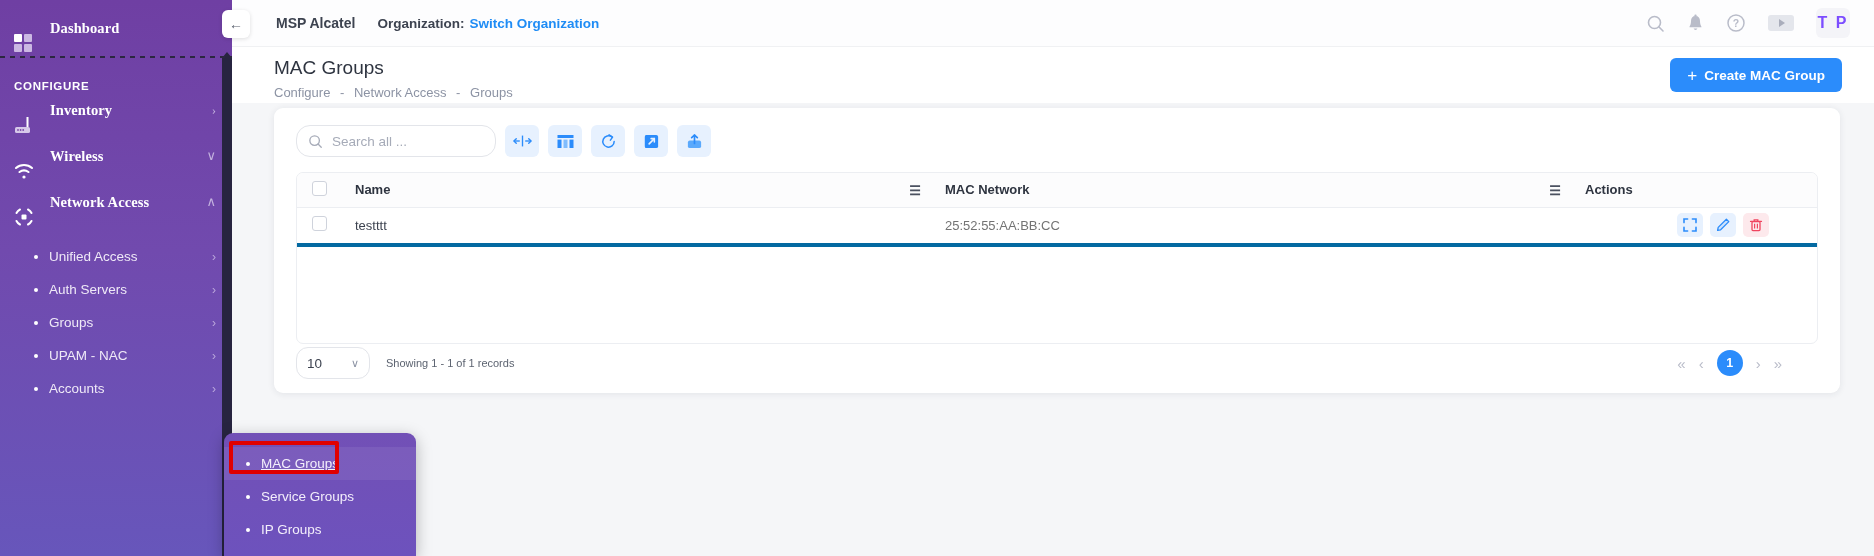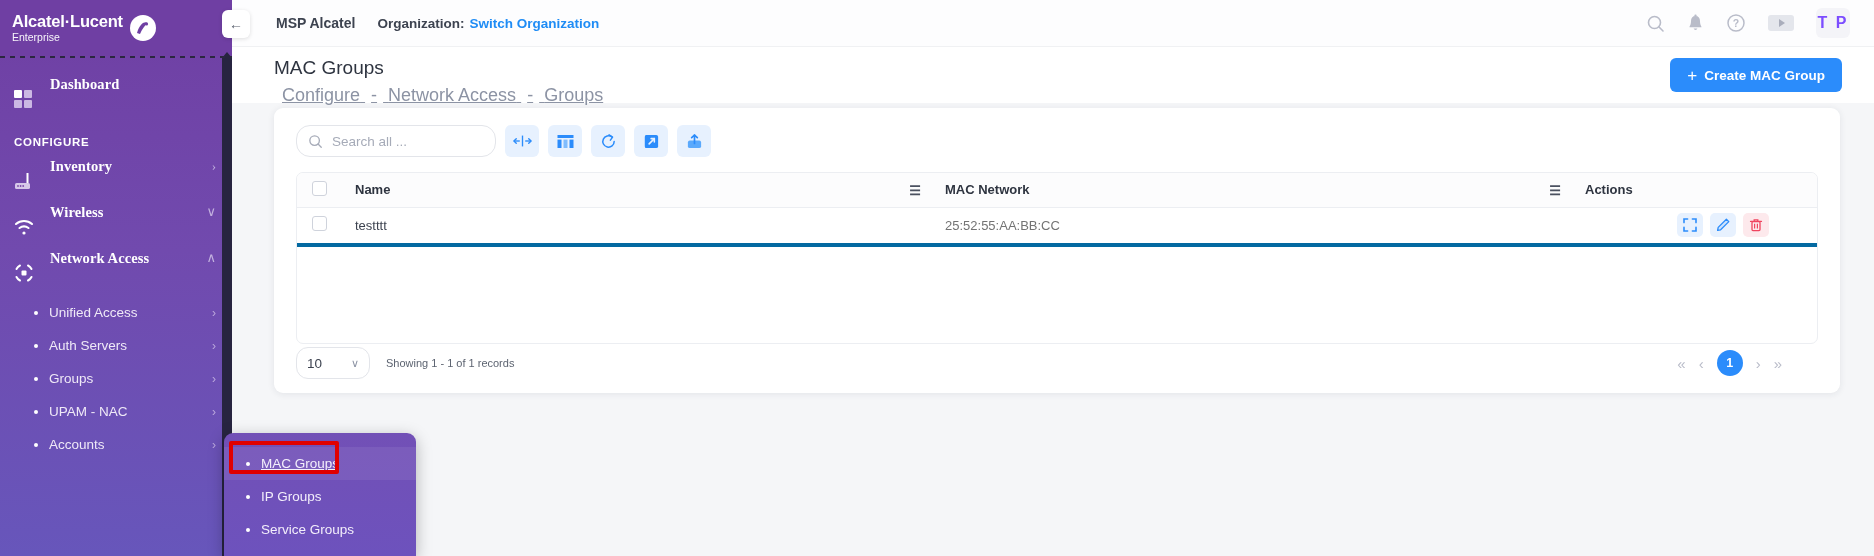--- a/index.html
+++ b/index.html
@@ -134,21 +134,21 @@
     color: #7c4dff; font-size: 16px; font-weight: bold; letter-spacing: 2px;
     cursor: pointer;
   }
 
   
   .page-head {
     position: absolute; left: 232px; top: 47px; width: 1642px; height: 56px;
     background: #fff;
   }
   .ph-title { position: absolute; left: 42px; top: 10px; font-size: 19px; color: #2e3440; }
-  .crumb { position: absolute; left: 50px; top: 38px; font-size: 18px; color: #8c93a4; text-decoration: underline; }
+  .crumb { position: absolute; left: 42px; top: 38px; font-size: 13px; color: #8c93a4; }
   .crumb span { color: #8c93a4; }
   .crumb .sep { margin: 0 6px; }
   .btn-create {
     position: absolute; right: 32px; top: 11px; height: 34px; padding: 0 17px;
     background: #2b8cfb; color: #fff; border: none; border-radius: 6px;
     font-size: 13.5px; font-weight: bold; cursor: pointer;
     display: flex; align-items: center; gap: 7px;
     font-family: "Liberation Sans", sans-serif;
   }
   .btn-create .plus { font-size: 17px; font-weight: normal; line-height: 1; }
@@ -236,34 +236,20 @@
   }
   svg { display: block; }
 </style>
 </head>
 <body>
 
 <div class="app">
   <div class="page-bg"></div>
 
   <aside class="sidebar">
-    <div class="brand">
-      <div class="brand-row">
-        <div class="brand-text">
-          <div class="brand-name">Alcatel·Lucent</div>
-          <div class="brand-sub">Enterprise</div>
-        </div>
-        <div class="brand-logo">
-          <svg width="20" height="20" viewBox="0 0 20 20">
-              <path d="M4 15 C7 5, 12 3, 15 5 C12 7, 9 11, 7 16 Z" fill="#6f3fa3"></path>
-              <circle cx="13.5" cy="6" r="1.6" fill="#6f3fa3"></circle>
-            </svg>
-        </div>
-      </div>
-    </div>
 
     <div class="dashed-top"></div>
 
     <nav class="nav">
       <div class="nav-item">
         <span class="ico">
           <svg width="19" height="19" viewBox="0 0 19 19">
             <rect x="0" y="0" width="8" height="8" rx="1" fill="#ffffff"></rect>
             <rect x="10" y="0" width="8" height="8" rx="1" fill="#cbb8e3"></rect>
             <rect x="0" y="10" width="8" height="8" rx="1" fill="#cbb8e3"></rect>
@@ -345,25 +331,25 @@
     <div class="sb-track"></div>
   </aside>
 
   <div class="flyout">
     <div class="fly-item active">
       <span class="dot"></span>
       <span class="fly-label">MAC Groups</span>
     </div>
     <div class="fly-item">
       <span class="dot"></span>
-      <span class="fly-label">IP Groups</span>
+      <span class="fly-label">Service Groups</span>
     </div>
     <div class="fly-item">
       <span class="dot"></span>
-      <span class="fly-label">Service Groups</span>
+      <span class="fly-label">IP Groups</span>
     </div>
   </div>
   <div class="hl-box"></div>
 
   <header class="topbar">
     <div class="tb-title">MSP Alcatel</div>
     <div class="tb-org">
       <span>Organization:</span><span class="tb-org-link">Switch Organization</span>
     </div>
     <div class="tb-right">

